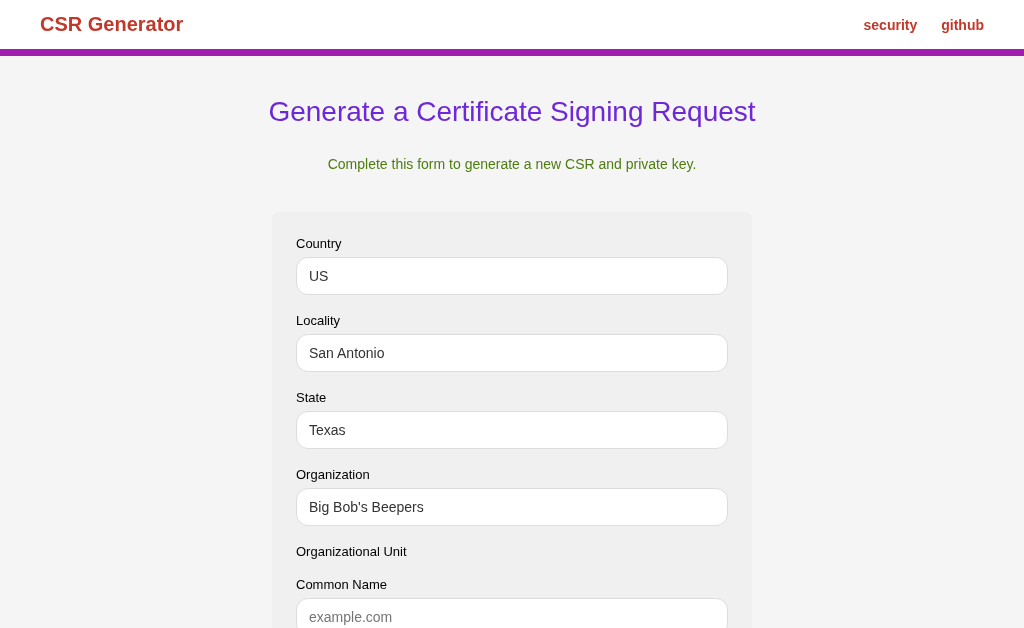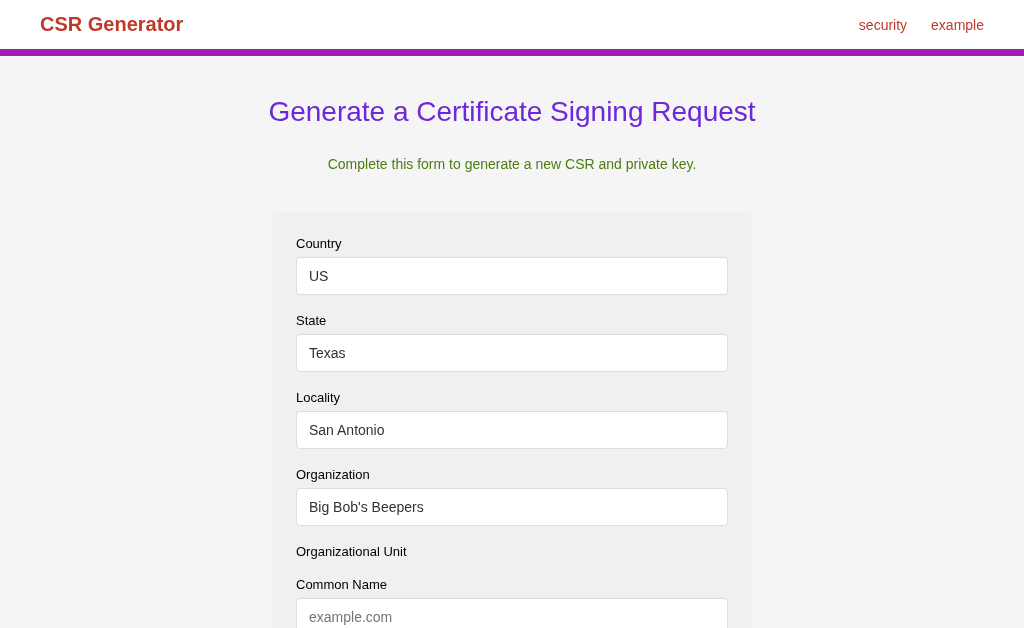--- a/index.html
+++ b/index.html
@@ -35,20 +35,21 @@
 
     .header-nav {
       display: flex;
       gap: 24px;
     }
 
     .header-nav a {
       color: #c0392b;
       text-decoration: none;
       font-size: 14px;
+      font-weight: bold;
     }
 
     .main-content {
       display: flex;
       flex-direction: column;
       align-items: center;
       padding: 40px 20px 40px;
     }
 
     .page-title {
@@ -79,56 +80,56 @@
       display: block;
       font-size: 13px;
       color: #000000;
       margin-bottom: 6px;
     }
 
     .form-group input[type="text"] {
       width: 100%;
       padding: 10px 12px;
       border: 1px solid #ddd;
-      border-radius: 4px;
+      border-radius: 12px;
       font-size: 14px;
       color: #333;
       background-color: #fff;
       outline: none;
     }
   </style>
 </head>
 <body>
 
 <header>
   <a class="header-logo">CSR Generator</a>
   <nav class="header-nav">
     <a>security</a>
-    <a>example</a>
+    <a>github</a>
   </nav>
 </header>
 
 <div class="main-content">
   <h1 class="page-title">Generate a Certificate Signing Request</h1>
   <p class="page-subtitle">Complete this form to generate a new CSR and private key.</p>
 
   <div class="form-card">
     <div class="form-group">
       <label>Country</label>
       <input type="text" value="US" style="">
     </div>
 
     <div class="form-group">
-      <label>State</label>
-      <input type="text" value="Texas" style="">
+      <label>Locality</label>
+      <input type="text" value="San Antonio" style="">
     </div>
 
     <div class="form-group">
-      <label>Locality</label>
-      <input type="text" value="San Antonio" style="">
+      <label>State</label>
+      <input type="text" value="Texas" style="">
     </div>
 
     <div class="form-group">
       <label>Organization</label>
       <input type="text" value="Big Bob's Beepers" style="">
     </div>
 
     <div class="form-group">
       <label>Organizational Unit</label>
     </div>

